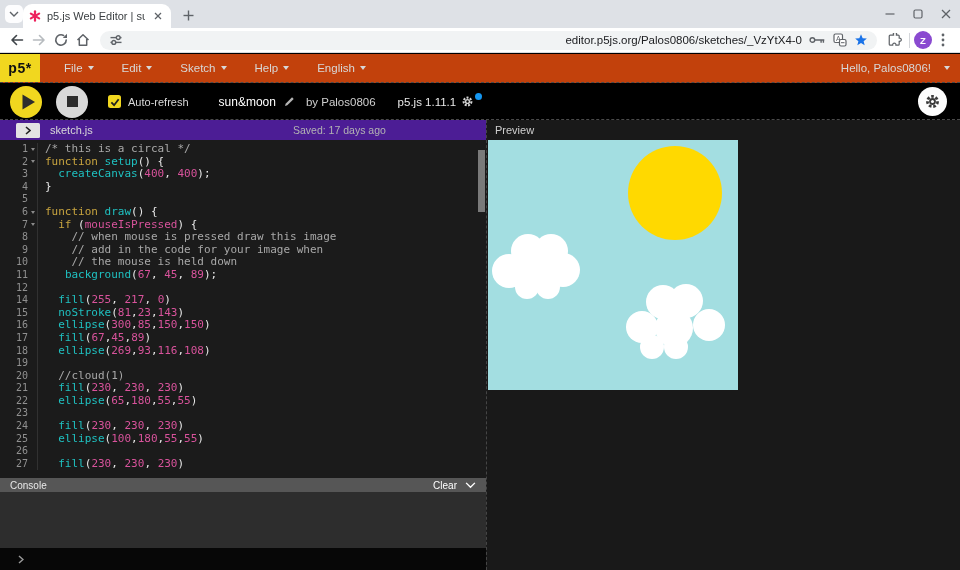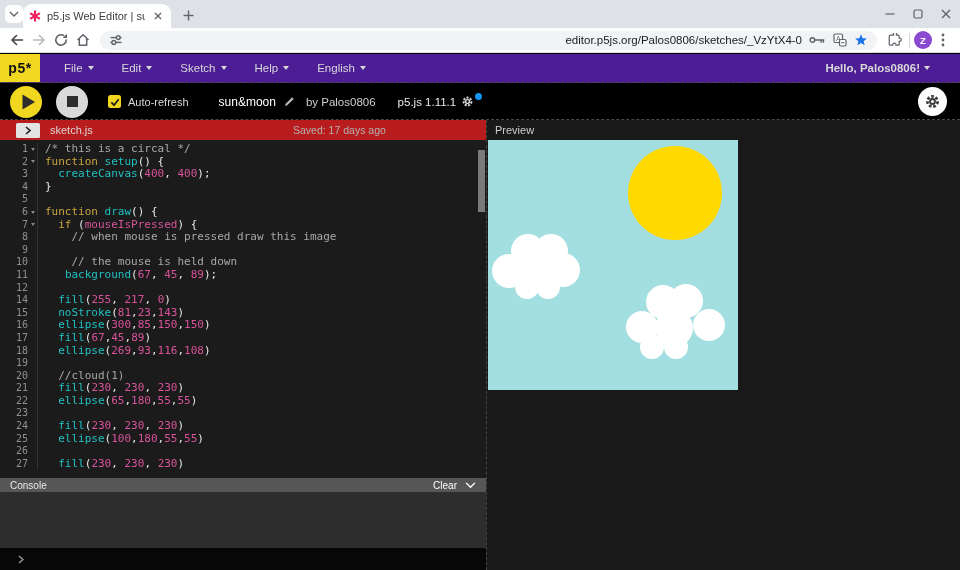--- a/index.html
+++ b/index.html
@@ -28,28 +28,28 @@
   .navic { width:22px; height:22px; display:flex; align-items:center; justify-content:center; flex:none; }
   .omnibox { flex:1; height:19px; margin:0 6px; background:#f1f3f4; border-radius:10px;
     display:flex; align-items:center; padding:0 9px; gap:7px; min-width:0; }
   .urltext { flex:1; font-size:11.5px; color:#202124; white-space:nowrap; overflow:hidden;text-align:right; }
   .pillic { flex:none; display:flex; align-items:center; justify-content:center; }
   .divider { width:1px; height:15px; background:#d4d6da; margin:0 4px; flex:none; }
   .avatar { width:18px; height:18px; border-radius:50%; color:#fff; font-size:9.5px; font-weight:bold;
     display:flex; align-items:center; justify-content:center; flex:none; }
 
   
-  .p5nav { position:absolute; left:0; top:54px; width:960px; height:29px; background:#4c1d95;
+  .p5nav { position:absolute; left:0; top:54px; width:960px; height:29px; background:#c2410c;
     border-bottom:1px dashed #4a4a4a; display:flex; align-items:center; }
   .logo { width:40px; height:28px; display:flex; align-items:center; justify-content:center;
     font-weight:800; font-size:14px; color:#111; letter-spacing:0.5px; }
   .menus { display:flex; margin-left:10px; gap:0; }
   .menuitem { display:flex; align-items:center; gap:5px; padding:0 14px; font-size:11.5px; color:#d8d8d8; height:29px; cursor:default; }
   .tri-dn { width:0; height:0; border-left:3.5px solid transparent; border-right:3.5px solid transparent; border-top:4.5px solid #d8d8d8; }
-  .greeting { margin-left:auto; padding-right:30px; font-size:11.5px; color:#d8d8d8; display:flex; align-items:center; gap:4px;font-weight:bold; }
+  .greeting { margin-left:auto; padding-right:10px; font-size:11.5px; color:#d8d8d8; display:flex; align-items:center; gap:13px; }
 
   
   .p5toolbar { position:absolute; left:0; top:84px; width:960px; height:36px; background:#000;
     border-bottom:1px dashed #4a4a4a; display:flex; align-items:center; padding-left:10px; }
   .circlebtn { width:32px; height:32px; border-radius:50%; display:flex; align-items:center; justify-content:center; flex:none; }
   .stopbtn { background:#d9d9d9; margin-left:14px; }
   .stopsq { width:11px; height:11px; background:#2d2d2d; }
   .checkbox { width:13px; height:13px; border-radius:2.5px; margin-left:20px; display:flex; align-items:center; justify-content:center; flex:none; }
   .cklabel { margin-left:7px; font-size:11px; color:#d8d8d8; }
   .sketchname { margin-left:30px; font-size:12px; color:#fff; }
@@ -57,21 +57,21 @@
   .byline { margin-left:11px; font-size:11.5px; color:#cfcfcf; }
   .version { margin-left:22px; font-size:11.5px; color:#e8e8e8; }
   .vgear { margin-left:5px; display:flex; }
   .bluedot { width:7px; height:7px; border-radius:50%; position:relative; top:-5px; left:1px; }
   .settingsbtn { margin-left:auto; margin-right:13px; width:29px; height:29px; border-radius:50%; background:#fdfdfd;
     display:flex; align-items:center; justify-content:center; }
 
   
   .workspace { position:absolute; left:0; top:120px; width:960px; height:450px; display:flex; }
   .left-pane { position:relative; width:487px; height:450px; background:#1b1b1b; border-right:1px dashed #454545; flex:none; }
-  .filebar { position:absolute; left:0; top:0; right:0; height:20px; display:flex; align-items:center; background:#b91c1c; }
+  .filebar { position:absolute; left:0; top:0; right:0; height:20px; display:flex; align-items:center; background:#4c1d95; }
   .expandbtn { width:24px; height:15px; margin-left:16px; background:#e3e3e3; border-radius:1.5px;
     display:flex; align-items:center; justify-content:center; }
   .filetab { margin-left:10px; font-size:11px; color:#d8d8d8; }
   .savedtext { position:absolute; left:293px; top:4px; font-size:10.5px; color:#b3b3b3; }
 
   .editor { position:absolute; left:0; top:20px; right:0; height:338px; overflow:hidden; padding-top:3px;
     font-family:"DejaVu Sans Mono","Liberation Mono",monospace; font-size:11px; line-height:12.6px; background:#1b1b1b; }
   .cl { display:flex; height:12.6px; }
   .gw { width:38px; flex:none; display:flex; justify-content:flex-end; border-right:1px solid #313131;
     color:#909090; font-size:10px; }
@@ -371,20 +371,21 @@
               <span>8</span>
               <span class="foldc"></span>
             </div>
             <span class="codeln"><span style="color: rgb(232, 232, 232);">    </span><span style="color: rgb(168, 168, 168);">// when mouse is pressed draw this image</span></span>
           </div>
           <div class="cl">
             <div class="gw">
               <span>9</span>
               <span class="foldc"></span>
             </div>
+            <span class="codeln"><span style="color: rgb(232, 232, 232);">    </span><span style="color: rgb(168, 168, 168);">// add in the code for your image when</span></span>
           </div>
           <div class="cl">
             <div class="gw">
               <span>10</span>
               <span class="foldc"></span>
             </div>
             <span class="codeln"><span style="color: rgb(232, 232, 232);">    </span><span style="color: rgb(168, 168, 168);">// the mouse is held down</span></span>
           </div>
           <div class="cl">
             <div class="gw">

